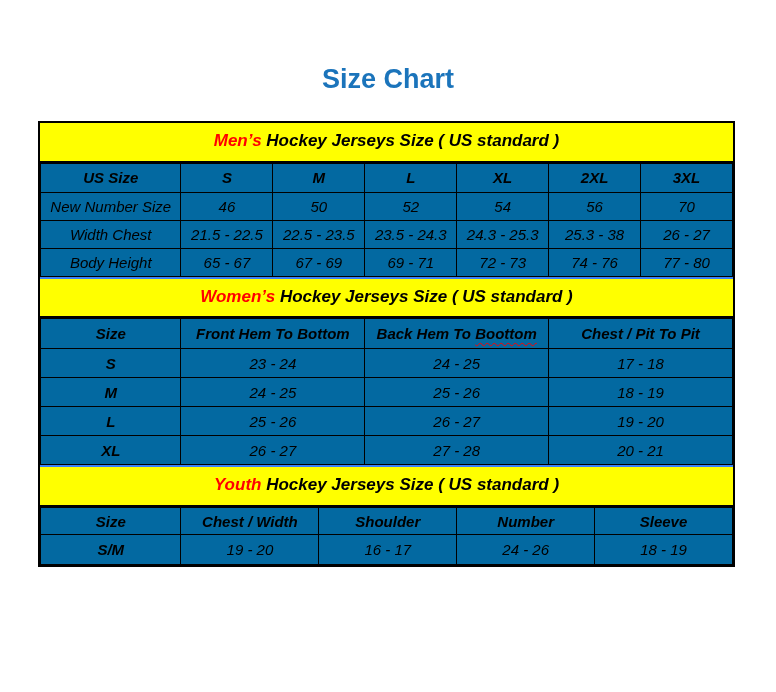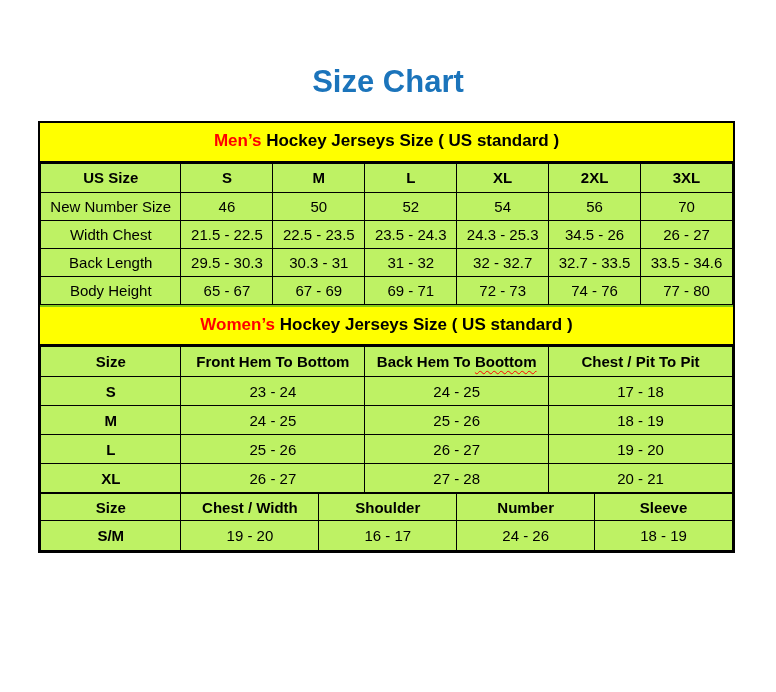--- a/index.html
+++ b/index.html
@@ -12,43 +12,44 @@
     font-family: "Liberation Sans", sans-serif;
     color: #000000;
     overflow: hidden;
   }
   .page-title {
     position: absolute;
     top: 64px;
     left: 0;
     width: 776px;
     text-align: center;
-    font-size: 31px;
+    font-size: 27px;
     font-weight: 700;
     color: #1B74BB;
     letter-spacing: 0px;
   }
   .size-chart {
     position: absolute;
     top: 121px;
     left: 38px;
     width: 697px;
     border: 2px solid #000000;
-    background: #bef264;
+    background: #0369a1;
+    font-style: italic;
   }
   .banner {
     background: #FFFF00;
     text-align: center;
     font-size: 17px;
     font-weight: 700;
     padding: 9px 0 10px 0;
     border-bottom: 2px solid #000000;
     line-height: 1.1;
   }
-  .banner.mid { border-top: 2px solid #84cc16; }
+  .banner.mid { border-top: 2px solid #3b82f6; }
   .banner .accent { color: #FF0000; }
   table.tbl {
     width: 100%;
     border-collapse: collapse;
     table-layout: fixed;
   }
   table.tbl th, table.tbl td {
     border: 1px solid #000000;
     text-align: center;
     vertical-align: middle;
@@ -109,31 +110,22 @@
         <td>54</td>
         <td>56</td>
         <td>70</td>
       </tr>
       <tr>
         <td class="rowlabel-plain">Width Chest</td>
         <td>21.5 - 22.5</td>
         <td>22.5 - 23.5</td>
         <td>23.5 - 24.3</td>
         <td>24.3 - 25.3</td>
-        <td>34.5 - 26</td>
+        <td>25.3 - 38</td>
         <td>26 - 27</td>
-      </tr>
-      <tr>
-        <td class="rowlabel-plain">Back Length</td>
-        <td>29.5 - 30.3</td>
-        <td>30.3 - 31</td>
-        <td>31 - 32</td>
-        <td>32 - 32.7</td>
-        <td>32.7 - 33.5</td>
-        <td>33.5 - 34.6</td>
       </tr>
       <tr>
         <td class="rowlabel-plain">Body Height</td>
         <td>65 - 67</td>
         <td>67 - 69</td>
         <td>69 - 71</td>
         <td>72 - 73</td>
         <td>74 - 76</td>
         <td>77 - 80</td>
       </tr>
@@ -176,20 +168,21 @@
       </tr>
       <tr>
         <td class="rowlabel-bold">XL</td>
         <td>26 - 27</td>
         <td>27 - 28</td>
         <td>20 - 21</td>
       </tr>
     </tbody>
   </table>
 
+  <div class="banner mid"><span class="accent">Youth</span> <span>Hockey Jerseys Size ( US standard )</span></div>
 
   <table class="tbl youth">
     <colgroup>
       <col style="width:20.3%">
       <col style="width:19.925%">
         <col style="width:19.925%">
         <col style="width:19.925%">
         <col style="width:19.925%">
     </colgroup>
     <tbody>

